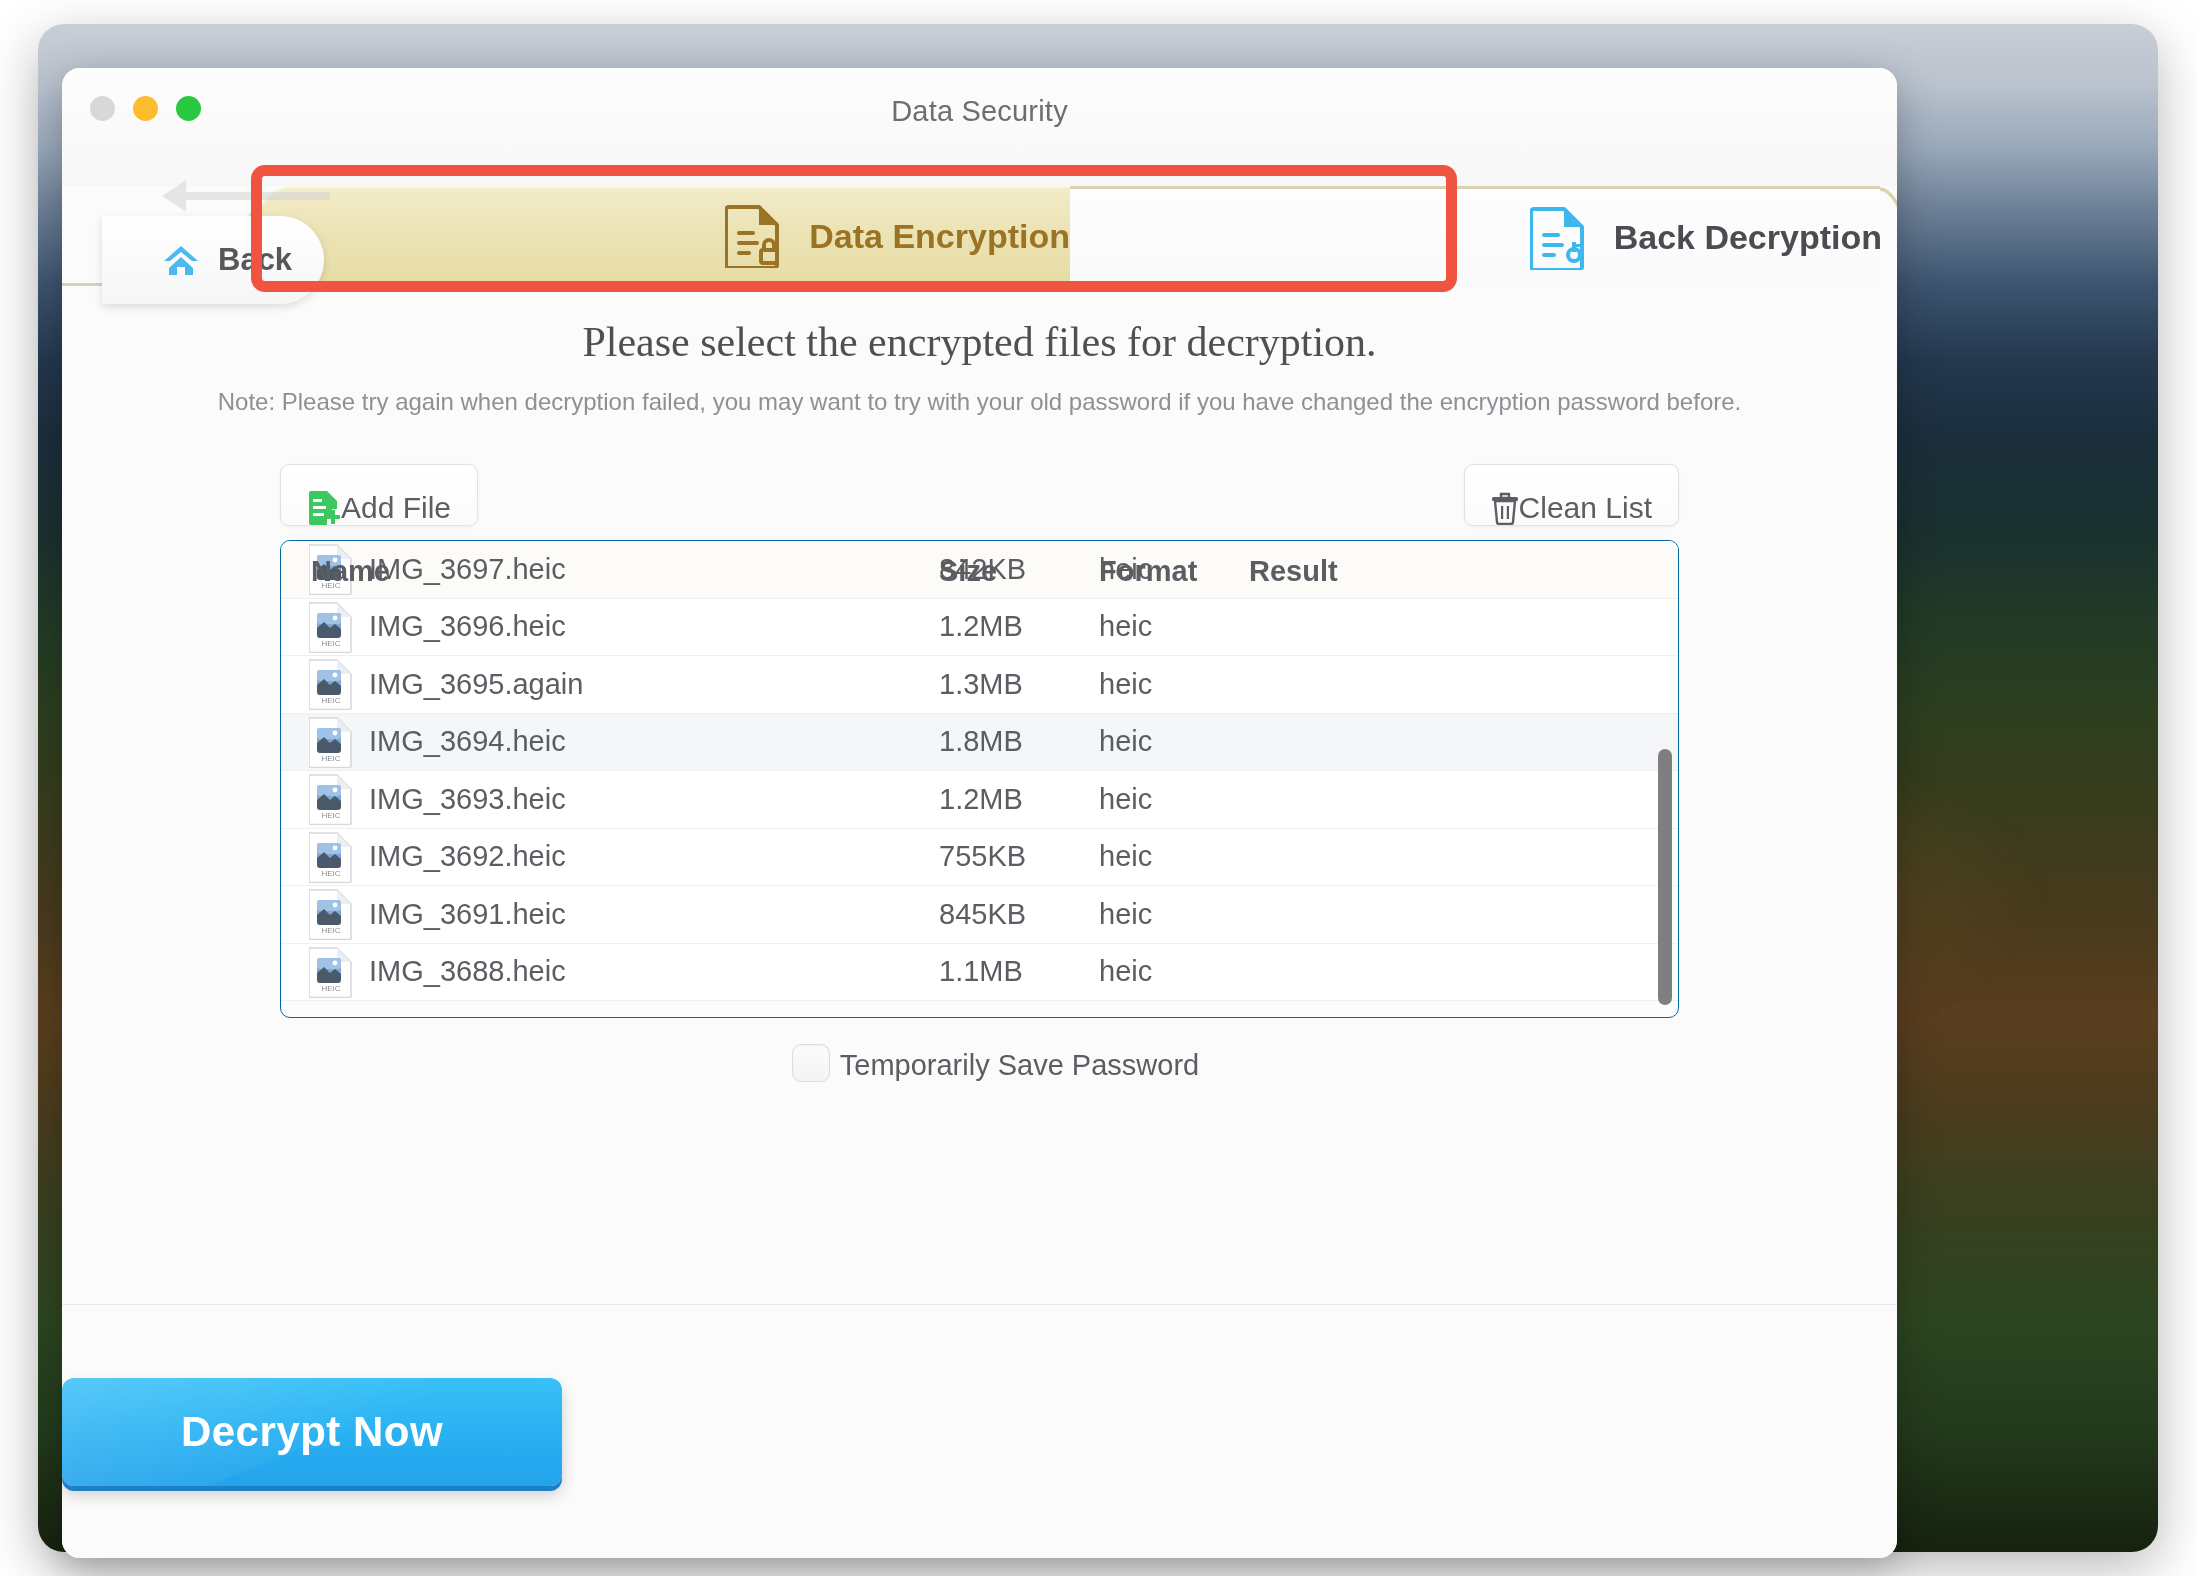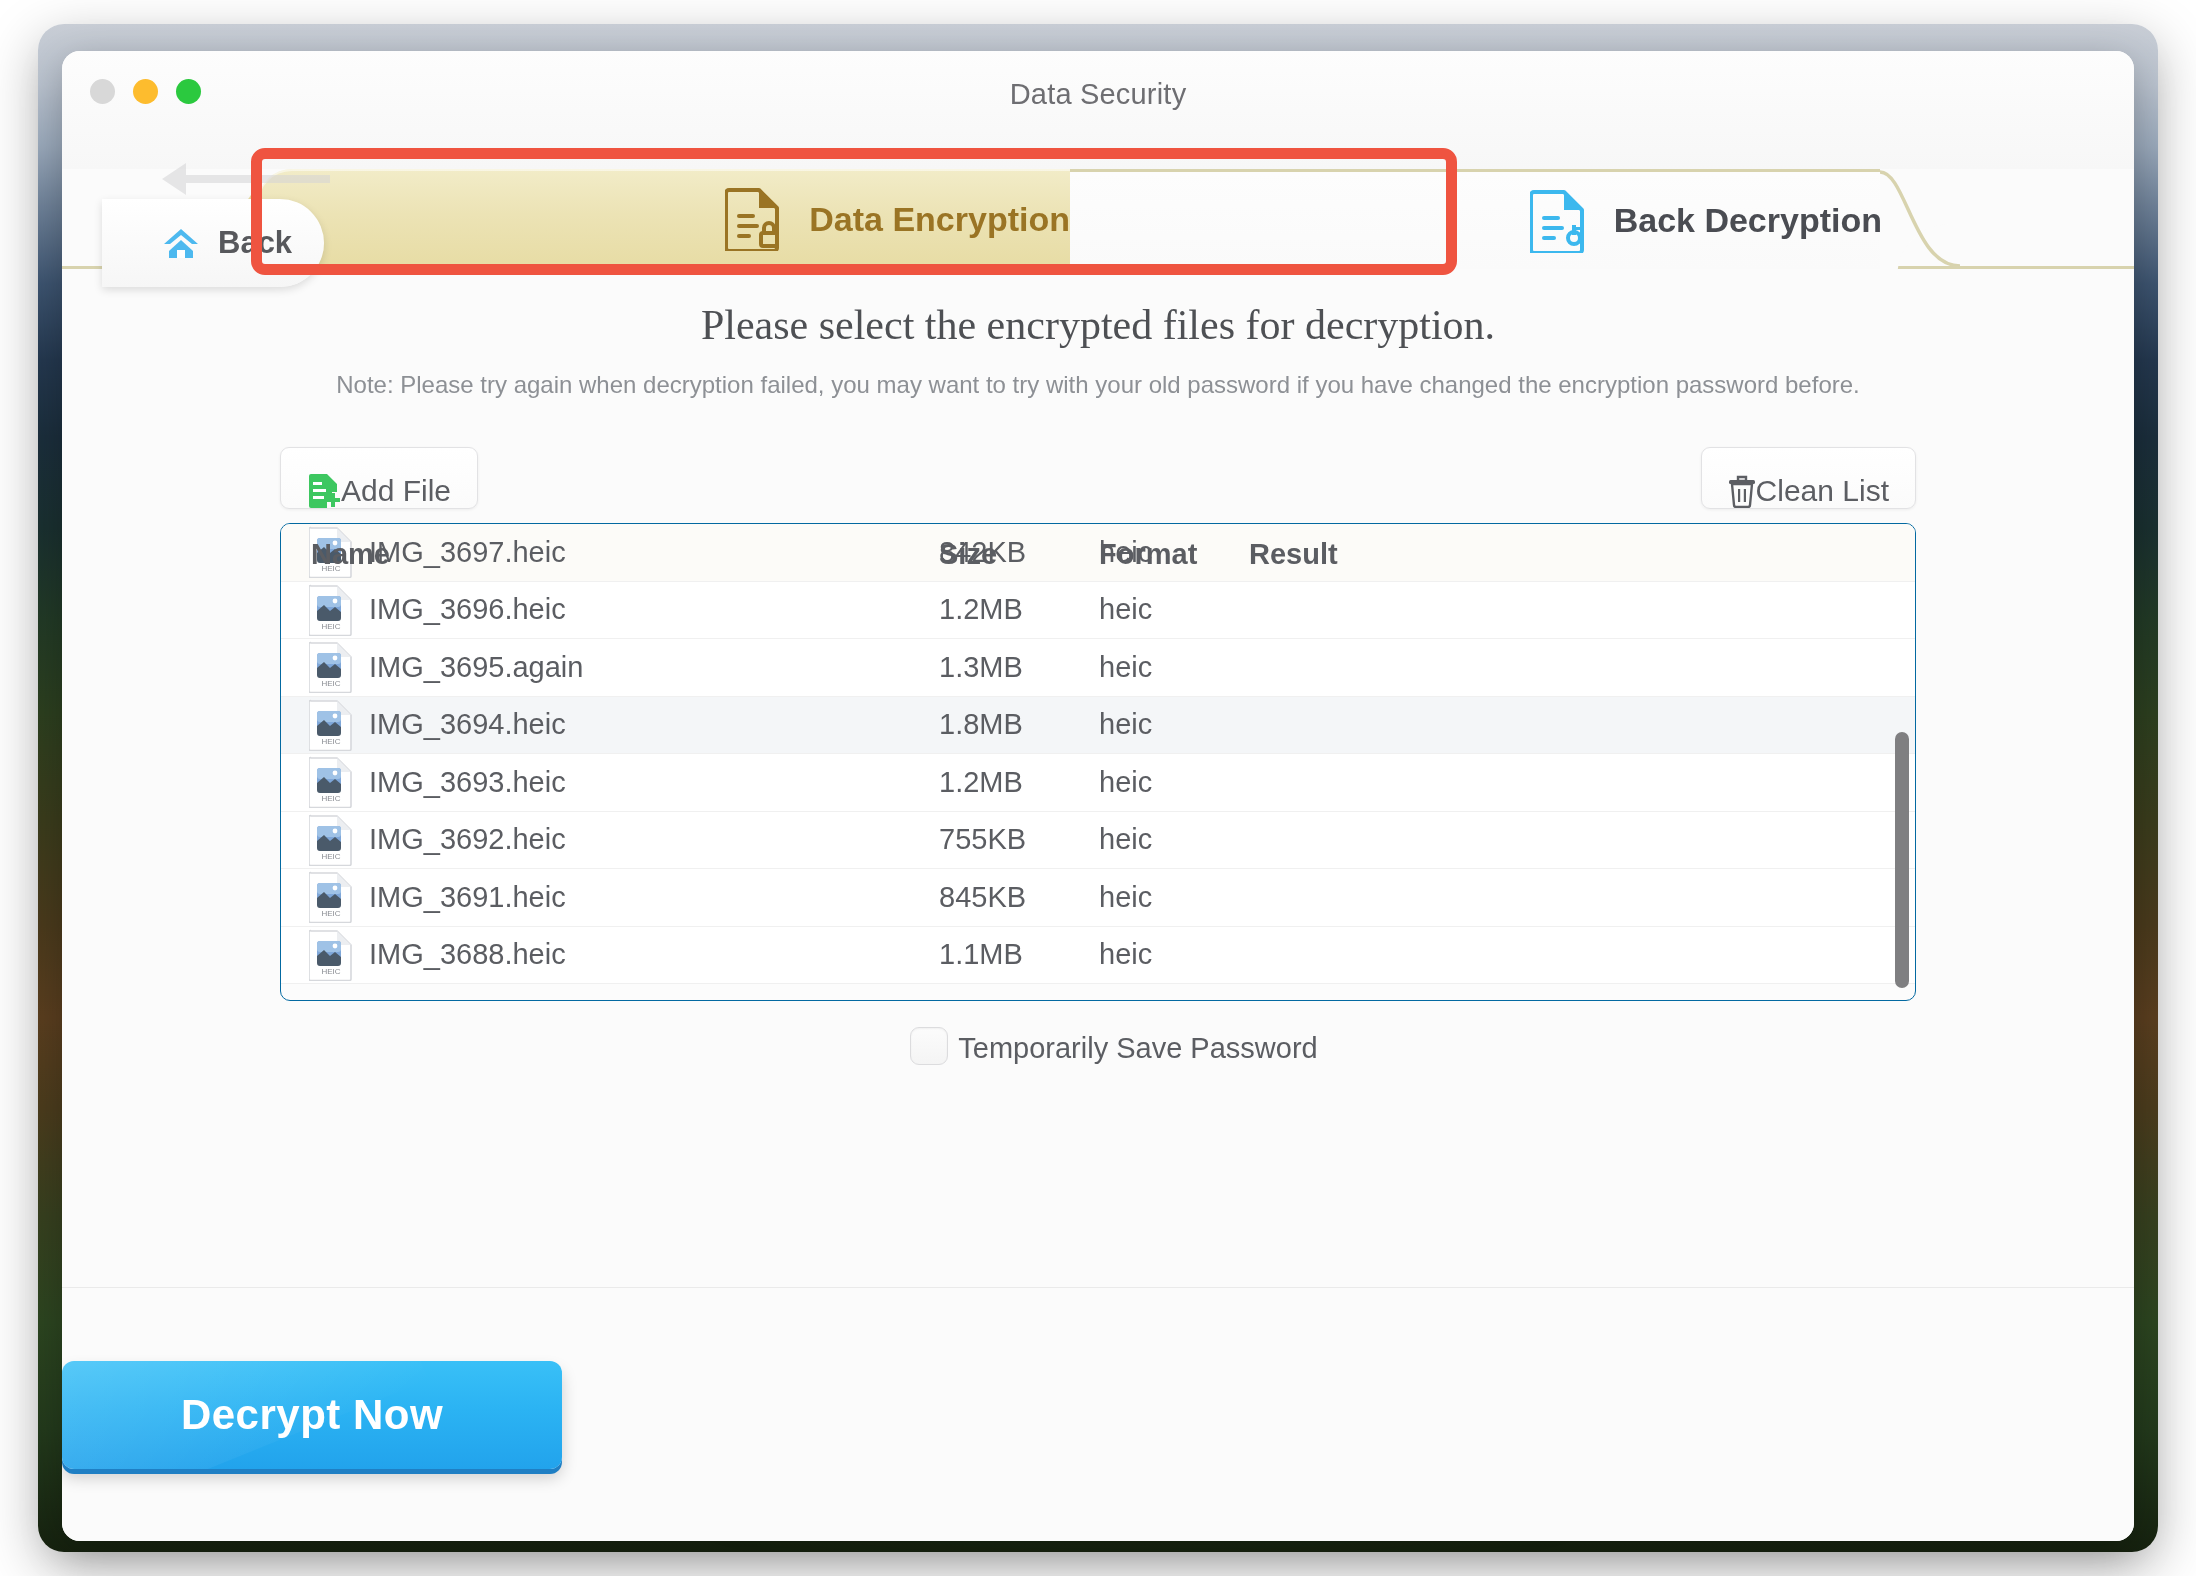--- a/index.html
+++ b/index.html
@@ -48,22 +48,22 @@
       radial-gradient(ellipse 700px 260px at 28% 62%, rgba(120,130,60,0.35), transparent 70%),
       radial-gradient(ellipse 620px 230px at 74% 57%, rgba(150,110,45,0.34), transparent 70%),
       radial-gradient(ellipse 900px 300px at 52% 88%, rgba(50,80,32,0.40), transparent 72%),
       radial-gradient(ellipse 800px 200px at 60% 18%, rgba(200,210,225,0.22), transparent 75%);
     filter: blur(14px);
   }
 
   
   .window {
     position: absolute;
-    left: 62px; top: 51px;
-    width: 2072px; height: 1490px;
+    left: 62px; top: 68px;
+    width: 1835px; height: 1490px;
     background: #fbfbfb;
     border-radius: 18px;
     overflow: hidden;
     box-shadow: 0 10px 40px rgba(0,0,0,0.26);
   }
 
   
   .titlebar {
     position: relative;
     height: 118px;

